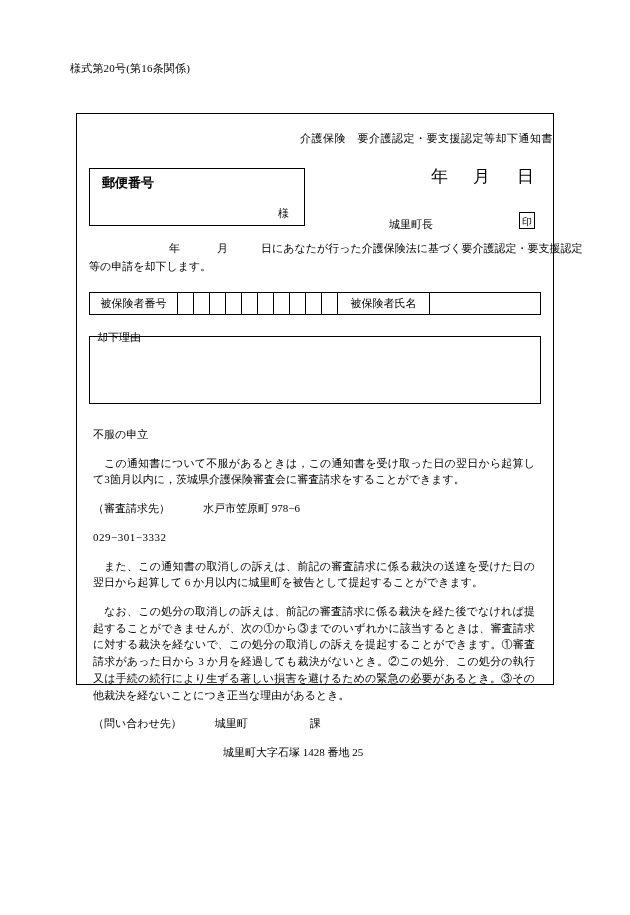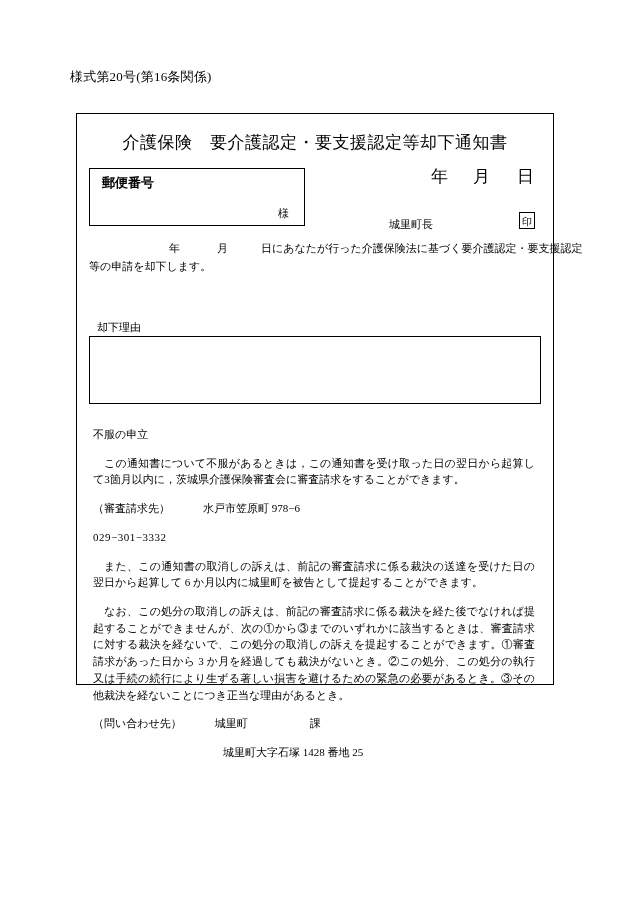--- a/index.html
+++ b/index.html
@@ -16,22 +16,22 @@
     overflow: hidden;
   }
   .page {
     position: relative;
     width: 630px;
     height: 915px;
   }
   .form-number {
     position: absolute;
     left: 70px;
-    top: 68px;
-    font-size: 13px;
+    top: 61px;
+    font-size: 11px;
     letter-spacing: 0.2px;
     white-space: nowrap;
   }
   .frame {
     position: absolute;
     left: 76px;
     top: 113px;
     width: 478px;
     height: 572px;
     border: 1px solid #000;
@@ -42,22 +42,22 @@
     width: 100%;
     height: 100%;
     font-size: 11px;
     line-height: 1.5;
   }
   .doc-title {
     position: absolute;
     top: 16px;
     left: 0;
     width: 100%;
-    text-align: center;
-    font-size: 17px;
+    text-align: right;
+    font-size: 11px;
     letter-spacing: 0.5px;
   }
   
   .postal-box {
     position: absolute;
     left: 12px;
     top: 54px;
     width: 216px;
     height: 58px;
     border: 1px solid #000;
@@ -136,21 +136,21 @@
     box-sizing: border-box;
   }
   .cell-label { width: 88px; text-align: center; white-space: nowrap; }
   .cell-digit { width: 16px; padding: 0; }
   .cell-name-label { width: 92px; text-align: center; white-space: nowrap; }
   .cell-name-blank { }
   
   .reason-label {
     position: absolute;
     left: 20px;
-    top: 205px;
+    top: 215px;
     font-size: 11px;
   }
   .reason-box {
     position: absolute;
     left: 12px;
     top: 222px;
     width: 452px;
     height: 68px;
     border: 1px solid #000;
     box-sizing: border-box;
@@ -197,20 +197,39 @@
       </div>
 
       <div class="mayor">城里町長</div>
       <div class="seal">印</div>
 
       <div class="statement">
         <div class="l1"><span class="g1">年</span><span class="g2">月</span><span>日にあなたが行った介護保険法に基づく要介護認定・要支援認定</span></div>
         <div class="l2">等の申請を却下します。</div>
       </div>
 
+      <table class="insured-table">
+        <tbody>
+            <tr>
+          <td class="cell-label">被保険者番号</td>
+          <td class="cell-digit"></td>
+          <td class="cell-digit"></td>
+          <td class="cell-digit"></td>
+          <td class="cell-digit"></td>
+          <td class="cell-digit"></td>
+          <td class="cell-digit"></td>
+          <td class="cell-digit"></td>
+          <td class="cell-digit"></td>
+          <td class="cell-digit"></td>
+          <td class="cell-digit"></td>
+          <td class="cell-name-label">被保険者氏名</td>
+          <td class="cell-name-blank"></td>
+        </tr>
+      </tbody>
+        </table>
 
       <div class="reason-label">却下理由</div>
       <div class="reason-box"></div>
 
       <div class="appeal">
         <p>不服の申立</p>
         <p class="indent1">この通知書について不服があるときは，この通知書を受け取った日の翌日から起算して3箇月以内に，茨城県介護保険審査会に審査請求をすることができます。</p>
         <p><span>（審査請求先）</span>　　　<span>水戸市笠原町 978−6</span></p>
         <p class="tel-center">029−301−3332</p>
         <p class="indent1">また、この通知書の取消しの訴えは、前記の審査請求に係る裁決の送達を受けた日の翌日から起算して 6 か月以内に城里町を被告として提起することができます。</p>

